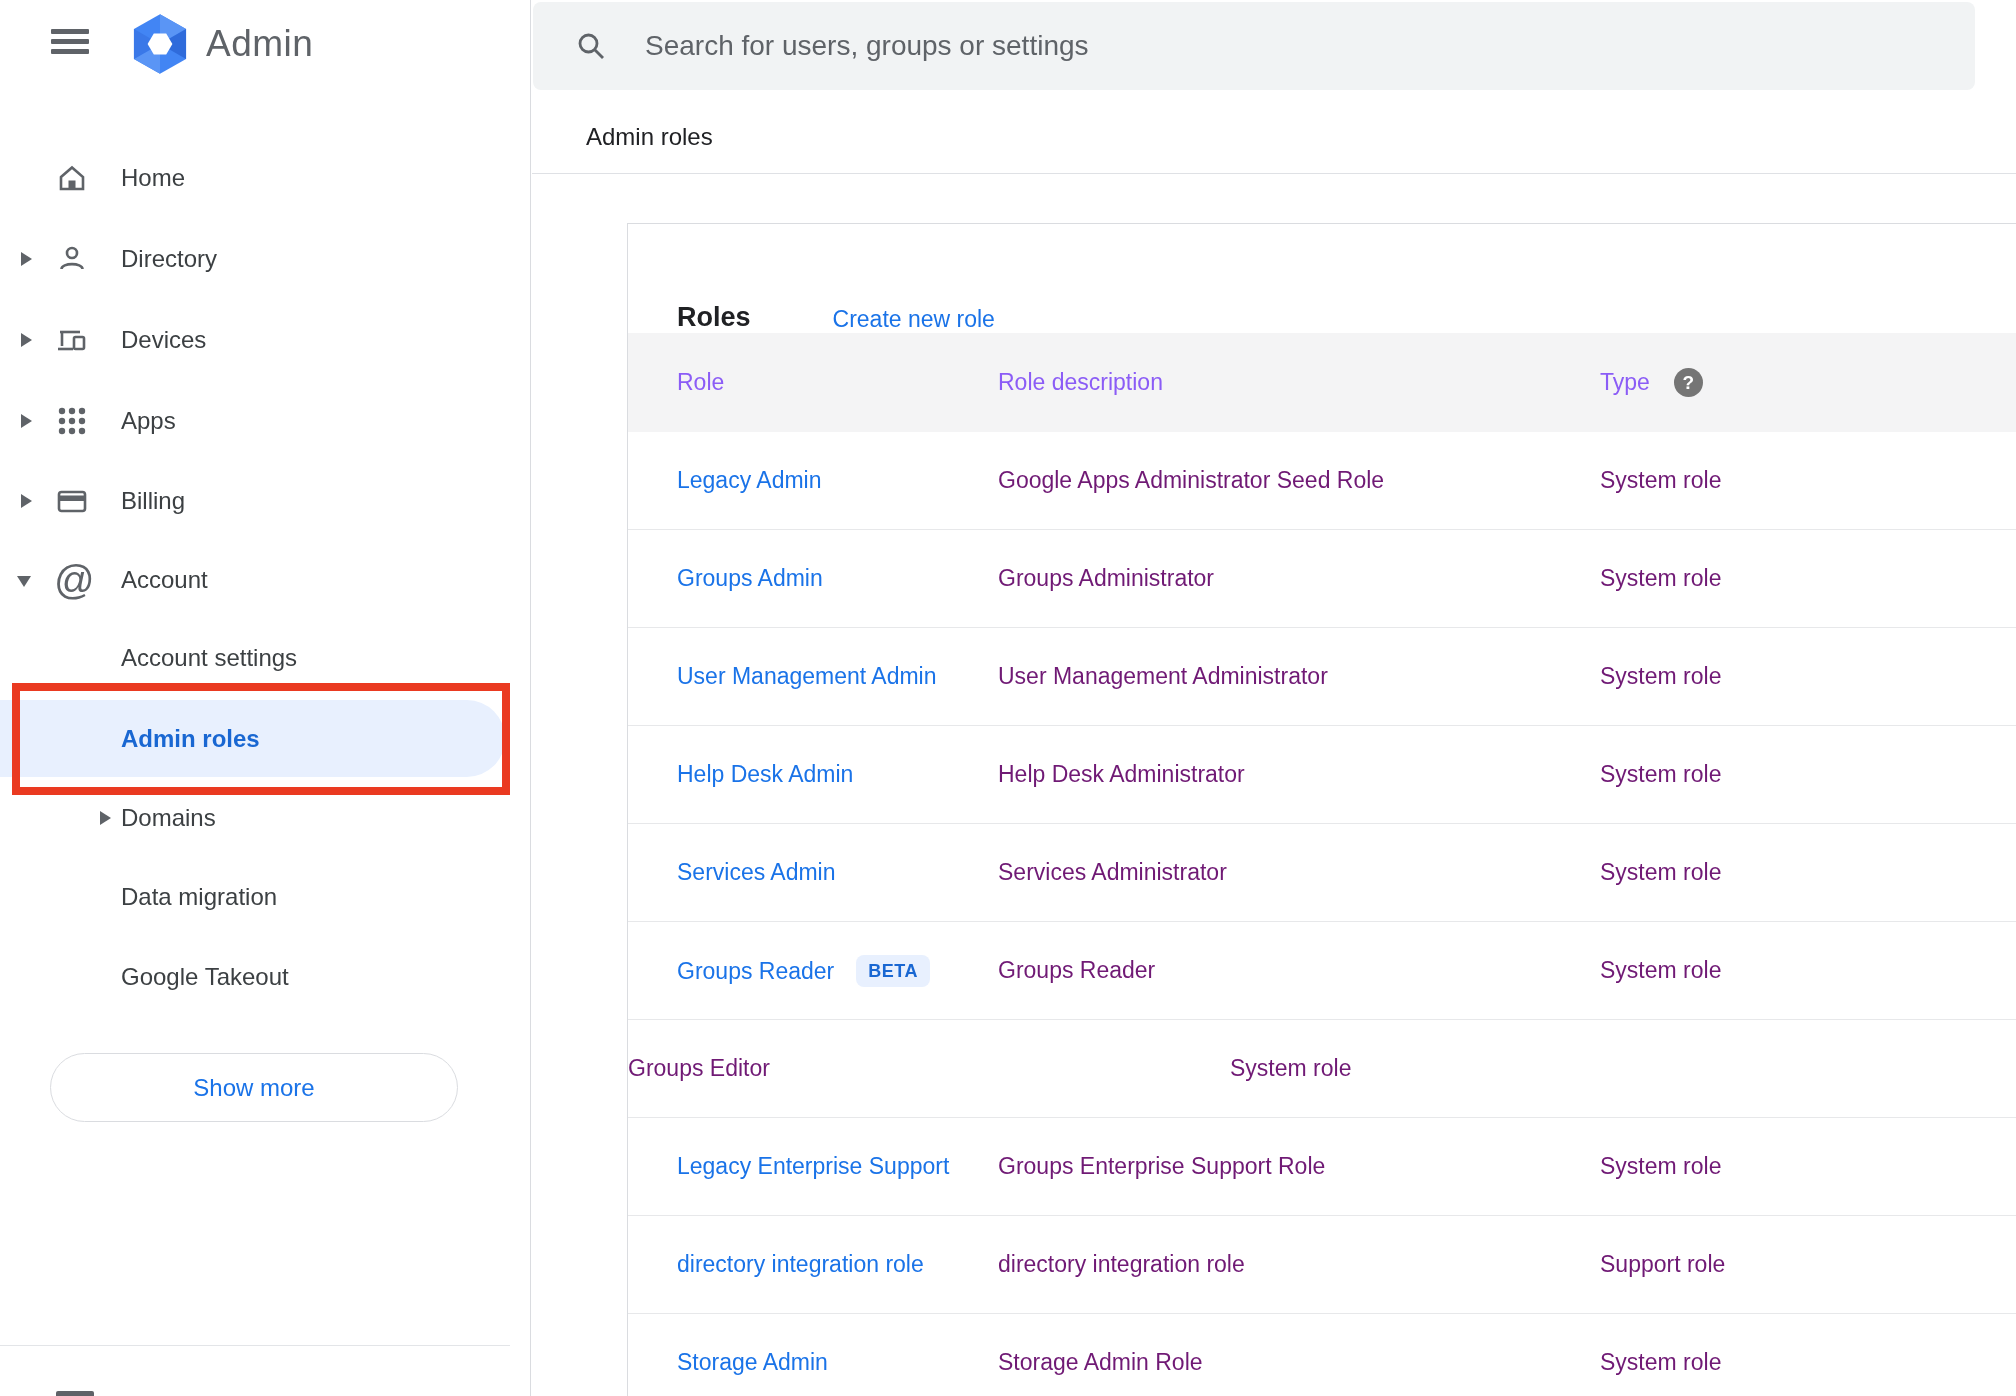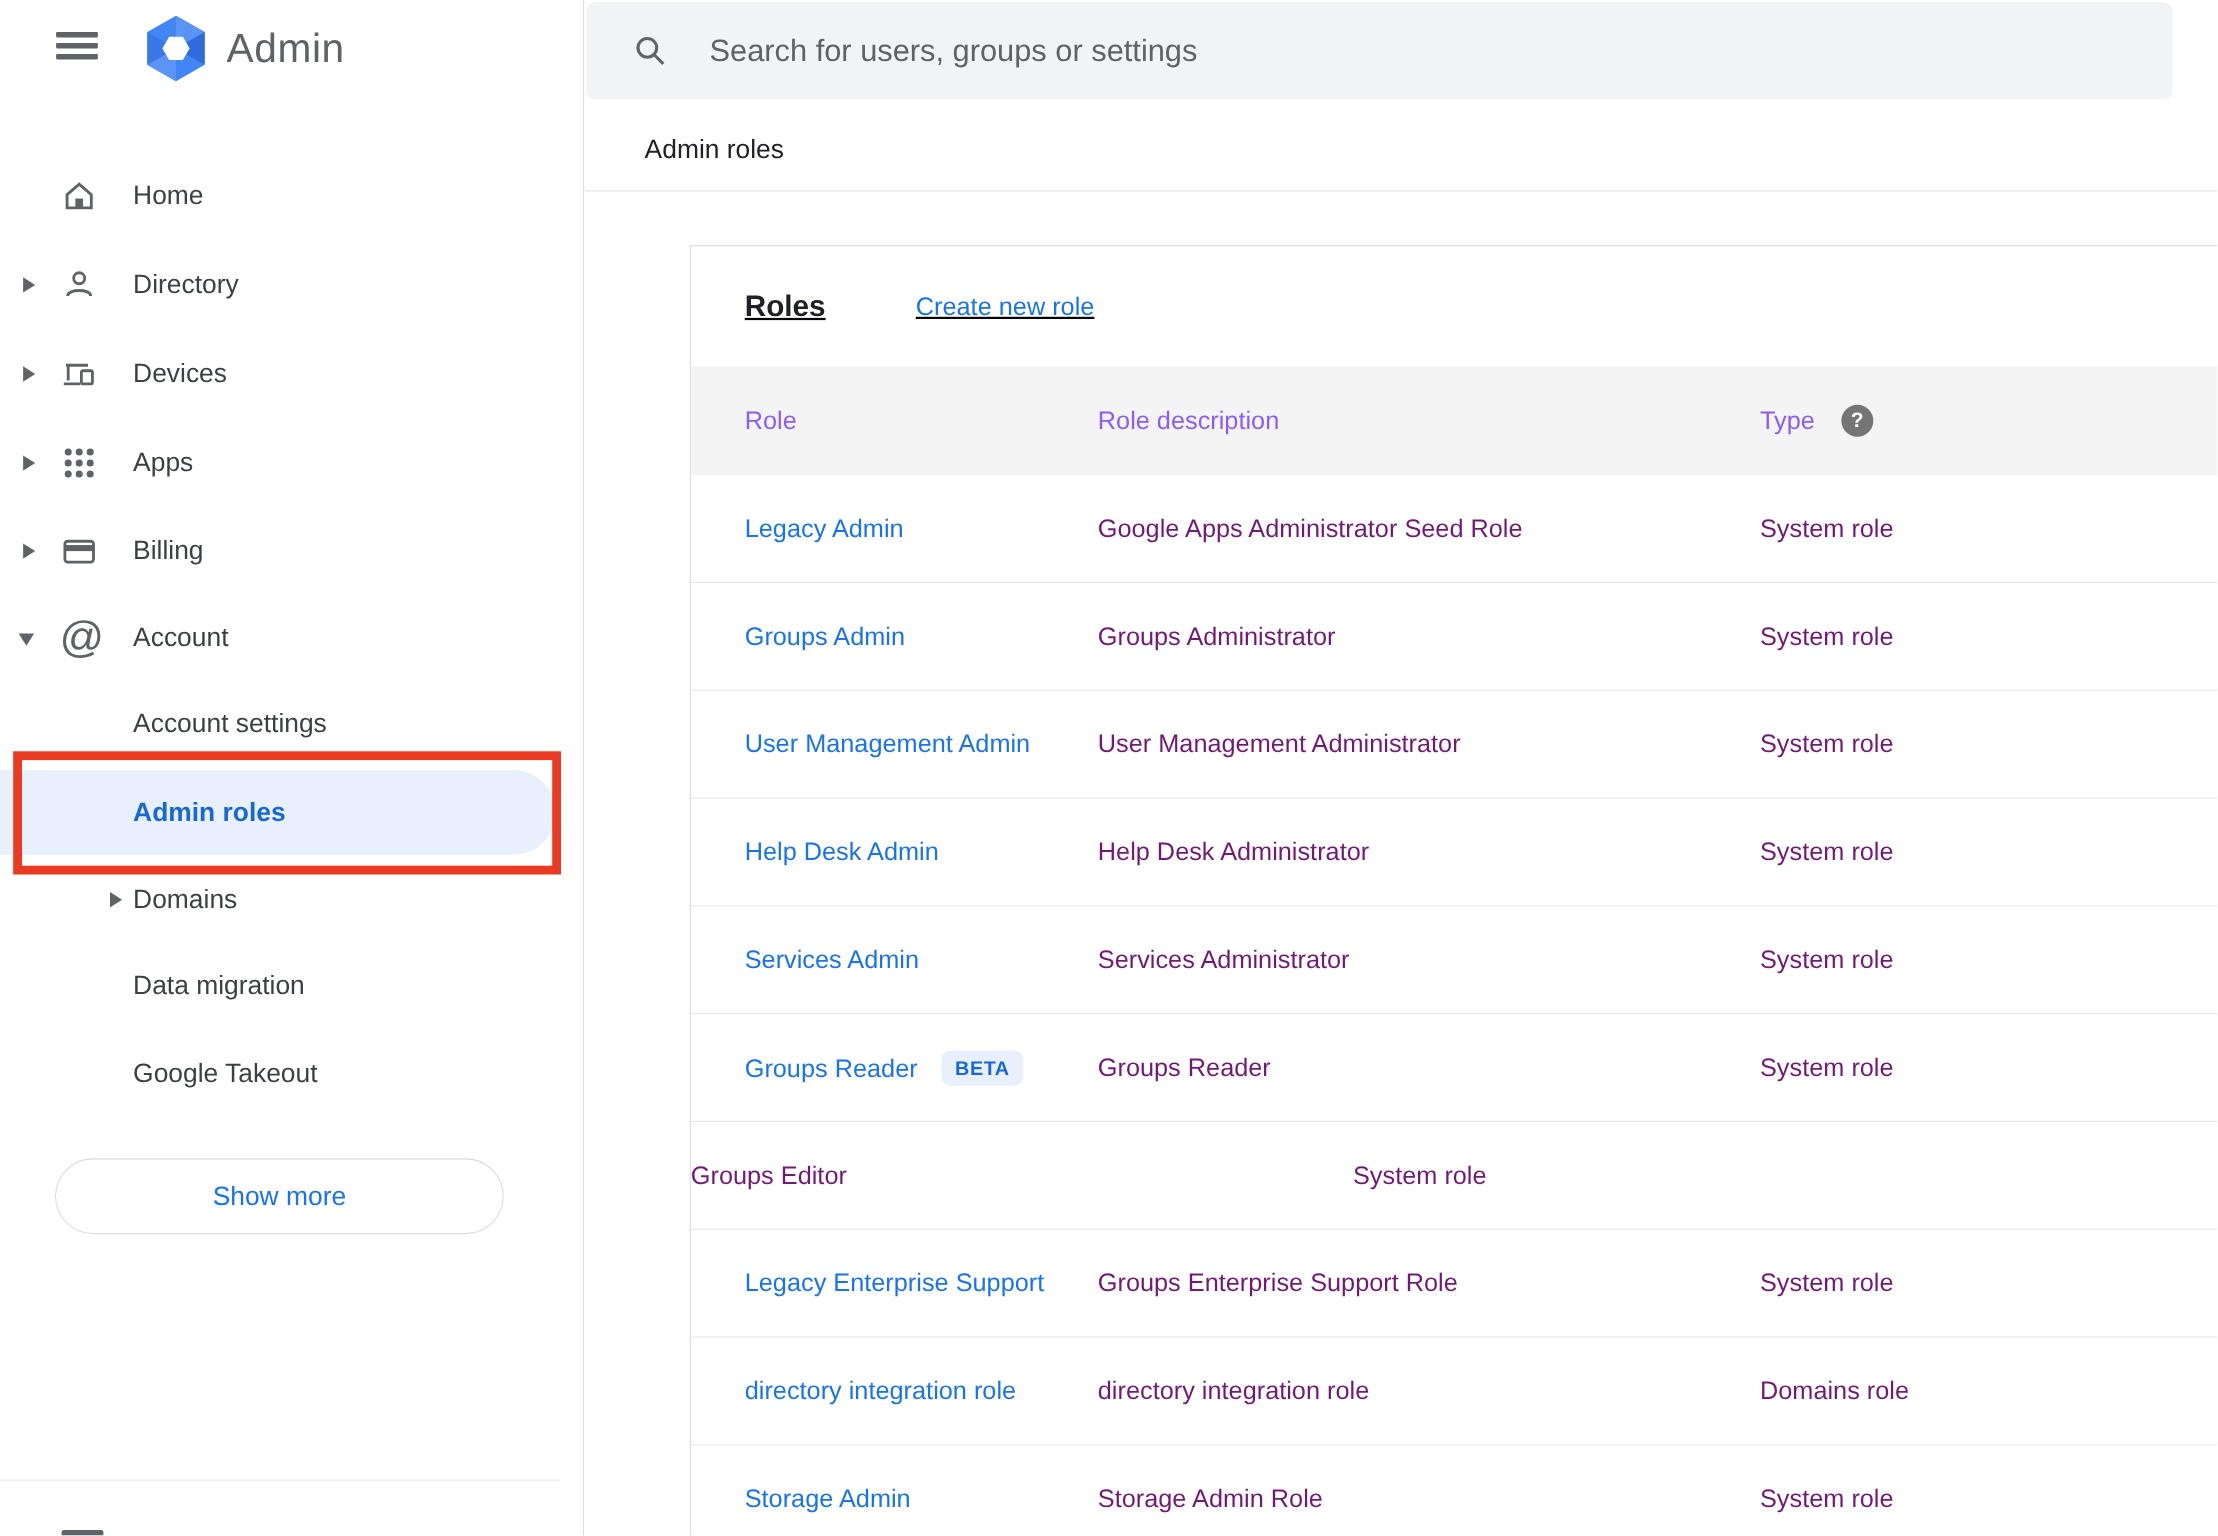--- a/index.html
+++ b/index.html
@@ -46,21 +46,21 @@
   .search-icon { position:absolute; left:42px; top:28px; width:32px; height:32px; color:#5f6368; cursor:pointer; }
   .search-input { position:absolute; left:112px; top:0; width:1280px; height:88px; border:none; outline:none; background:transparent;
       font-size:28px; color:#202124; font-family:"Liberation Sans","DejaVu Sans",sans-serif; }
   .search-input::placeholder { color:#5f6368; opacity:1; }
   .breadcrumb { position:absolute; left:586px; top:123px; font-size:24px; color:#202124; }
   .header-divider { position:absolute; left:532px; top:173px; width:1484px; height:1px; background:#dfe1e5; }
 
   
   .card { position:absolute; left:627px; top:223px; width:1389px; height:1173px;
       border-left:1px solid #dadce0; border-top:1px solid #dadce0; background:#fff; overflow:hidden; }
-  .card-header { position:absolute; left:0; top:0; width:100%; height:109px; display:flex; align-items:center;text-decoration:underline; }
+  .card-header { position:absolute; left:0; top:0; width:100%; height:109px; display:flex; align-items:flex-end; }
   .card-title { margin-left:49px; font-size:27px; font-weight:700; color:#202124; }
   .create-link { margin-left:82px; font-size:23px; color:#1a73e8; text-decoration:none; cursor:pointer; }
 
   .table-header { position:absolute; left:0; top:109px; width:100%; height:99px; background:#f4f4f5; display:flex; align-items:center; }
   .col-role { width:370px; padding-left:49px; flex:none; }
   .col-desc { width:602px; flex:none; }
   .col-type { flex:1; display:flex; align-items:center; }
   .th { font-size:23px; color:#8b5cf6; }
   .help-icon { display:inline-flex; align-items:center; justify-content:center; width:29px; height:29px; margin-left:24px;
       border-radius:50%; background:#757575; color:#fff; font-size:19px; font-weight:700; cursor:pointer; }
@@ -258,21 +258,21 @@
 
       <div class="t-row">
         <div class="col-role"><a class="role-link">Legacy Enterprise Support</a></div>
         <div class="col-desc desc-text">Groups Enterprise Support Role</div>
         <div class="col-type type-text">System role</div>
       </div>
 
       <div class="t-row">
         <div class="col-role"><a class="role-link">directory integration role</a></div>
         <div class="col-desc desc-text">directory integration role</div>
-        <div class="col-type type-text">Domains role</div>
+        <div class="col-type type-text">Support role</div>
       </div>
 
       <div class="t-row">
         <div class="col-role"><a class="role-link">Storage Admin</a></div>
         <div class="col-desc desc-text">Storage Admin Role</div>
         <div class="col-type type-text">System role</div>
       </div>
 
     </div>
   </div>

